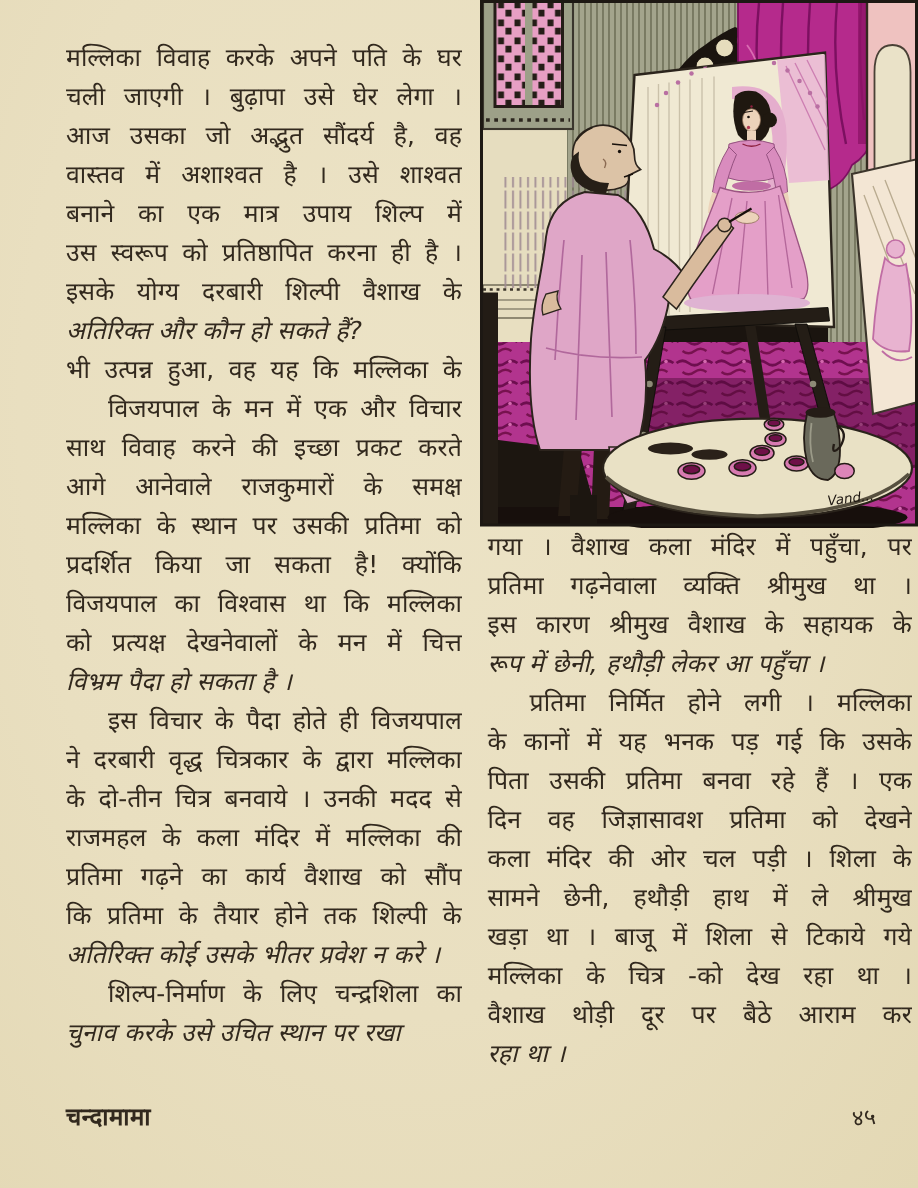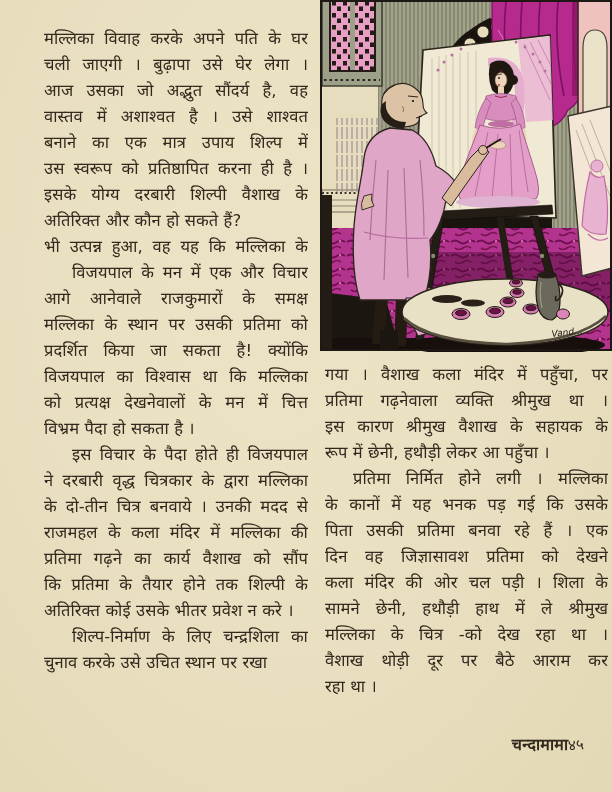--- a/index.html
+++ b/index.html
@@ -4,36 +4,36 @@
 <style>
   html,body{margin:0;padding:0;background:#555;}
   .page{
     position:relative;width:612px;height:792px;overflow:hidden;
     background:radial-gradient(ellipse at 45% 35%, #ece3c6 0%, #e9dfc0 55%, #e3d8b4 100%);
     font-family:"DejaVu Sans","Liberation Sans",sans-serif;
     color:#32291e;
   }
   .col{position:absolute;}
   .col-left{left:44px;top:26px;width:264px;}
-  .col-right{left:325px;top:362px;width:283px;}
+  .col-right{left:325px;top:352px;width:283px;}
   .para{margin:0;}
   .line{
     height:26px;line-height:26px;font-size:16.5px;white-space:nowrap;
     text-align:justify;text-align-last:justify;overflow:hidden;
     letter-spacing:.1px;
   }
-  .line.last{text-align-last:left;}
+  .line.last{text-align-last:left;font-style:italic;}
   .line.indent{padding-left:28px;}
   .illustration{
     position:absolute;left:320px;top:0;width:292px;height:352px;margin:0;
   }
   .illustration svg{display:block;}
   .footer{
     position:absolute;left:44px;top:733px;width:540px;
-    display:flex;justify-content:flex-end;align-items:baseline;
+    display:flex;justify-content:space-between;align-items:baseline;
   }
   .footer .mag{font-weight:bold;font-size:16px;letter-spacing:.3px;}
   .footer .pg{font-size:15px;transform:rotate(-6deg);}
 </style>
 </head>
 <body>
 
 <div class="page">
 
   <div class="col col-left">
@@ -43,20 +43,21 @@
         <div class="line">आज उसका जो अद्भुत सौंदर्य है, वह</div>
         <div class="line">वास्तव में अशाश्वत है ।  उसे शाश्वत</div>
         <div class="line">बनाने का एक मात्र उपाय शिल्प में</div>
         <div class="line">उस स्वरूप को प्रतिष्ठापित करना ही है ।</div>
         <div class="line">इसके योग्य दरबारी शिल्पी वैशाख के</div>
         <div class="line last">अतिरिक्त और कौन हो सकते हैं?</div>
       </div>
       <div class="para">
         <div class="line">भी उत्पन्न हुआ, वह यह कि मल्लिका के</div>
         <div class="line indent">विजयपाल के मन में एक और विचार</div>
+        <div class="line">साथ विवाह करने की इच्छा प्रकट करते</div>
         <div class="line">आगे आनेवाले राजकुमारों के समक्ष</div>
         <div class="line">मल्लिका के स्थान पर उसकी प्रतिमा को</div>
         <div class="line">प्रदर्शित किया जा सकता है! क्योंकि</div>
         <div class="line">विजयपाल का विश्वास था कि मल्लिका</div>
         <div class="line">को प्रत्यक्ष देखनेवालों के मन में चित्त</div>
         <div class="line last">विभ्रम पैदा हो सकता है ।</div>
       </div>
       <div class="para">
         <div class="line indent">इस विचार के पैदा होते ही विजयपाल</div>
         <div class="line">ने दरबारी वृद्ध चित्रकार के द्वारा मल्लिका</div>
@@ -287,20 +288,21 @@
         <div class="line">इस कारण श्रीमुख वैशाख के सहायक के</div>
         <div class="line last">रूप में छेनी, हथौड़ी लेकर आ पहुँचा ।</div>
       </div>
       <div class="para">
         <div class="line indent">प्रतिमा निर्मित होने लगी ।  मल्लिका</div>
         <div class="line">के कानों में यह भनक पड़ गई कि उसके</div>
         <div class="line">पिता उसकी प्रतिमा बनवा रहे हैं ।  एक</div>
         <div class="line">दिन वह जिज्ञासावश प्रतिमा को देखने</div>
         <div class="line">कला मंदिर की ओर चल पड़ी ।  शिला के</div>
         <div class="line">सामने छेनी, हथौड़ी हाथ में ले श्रीमुख</div>
+        <div class="line">खड़ा था ।  बाजू में शिला से टिकाये गये</div>
         <div class="line">मल्लिका के चित्र -को देख रहा था ।</div>
         <div class="line">वैशाख थोड़ी दूर पर बैठे आराम कर</div>
         <div class="line last">रहा था ।</div>
       </div>
     </div>
 
   <div class="footer">
     <span class="mag">चन्दामामा</span>
     <span class="pg">४५</span>
   </div>

